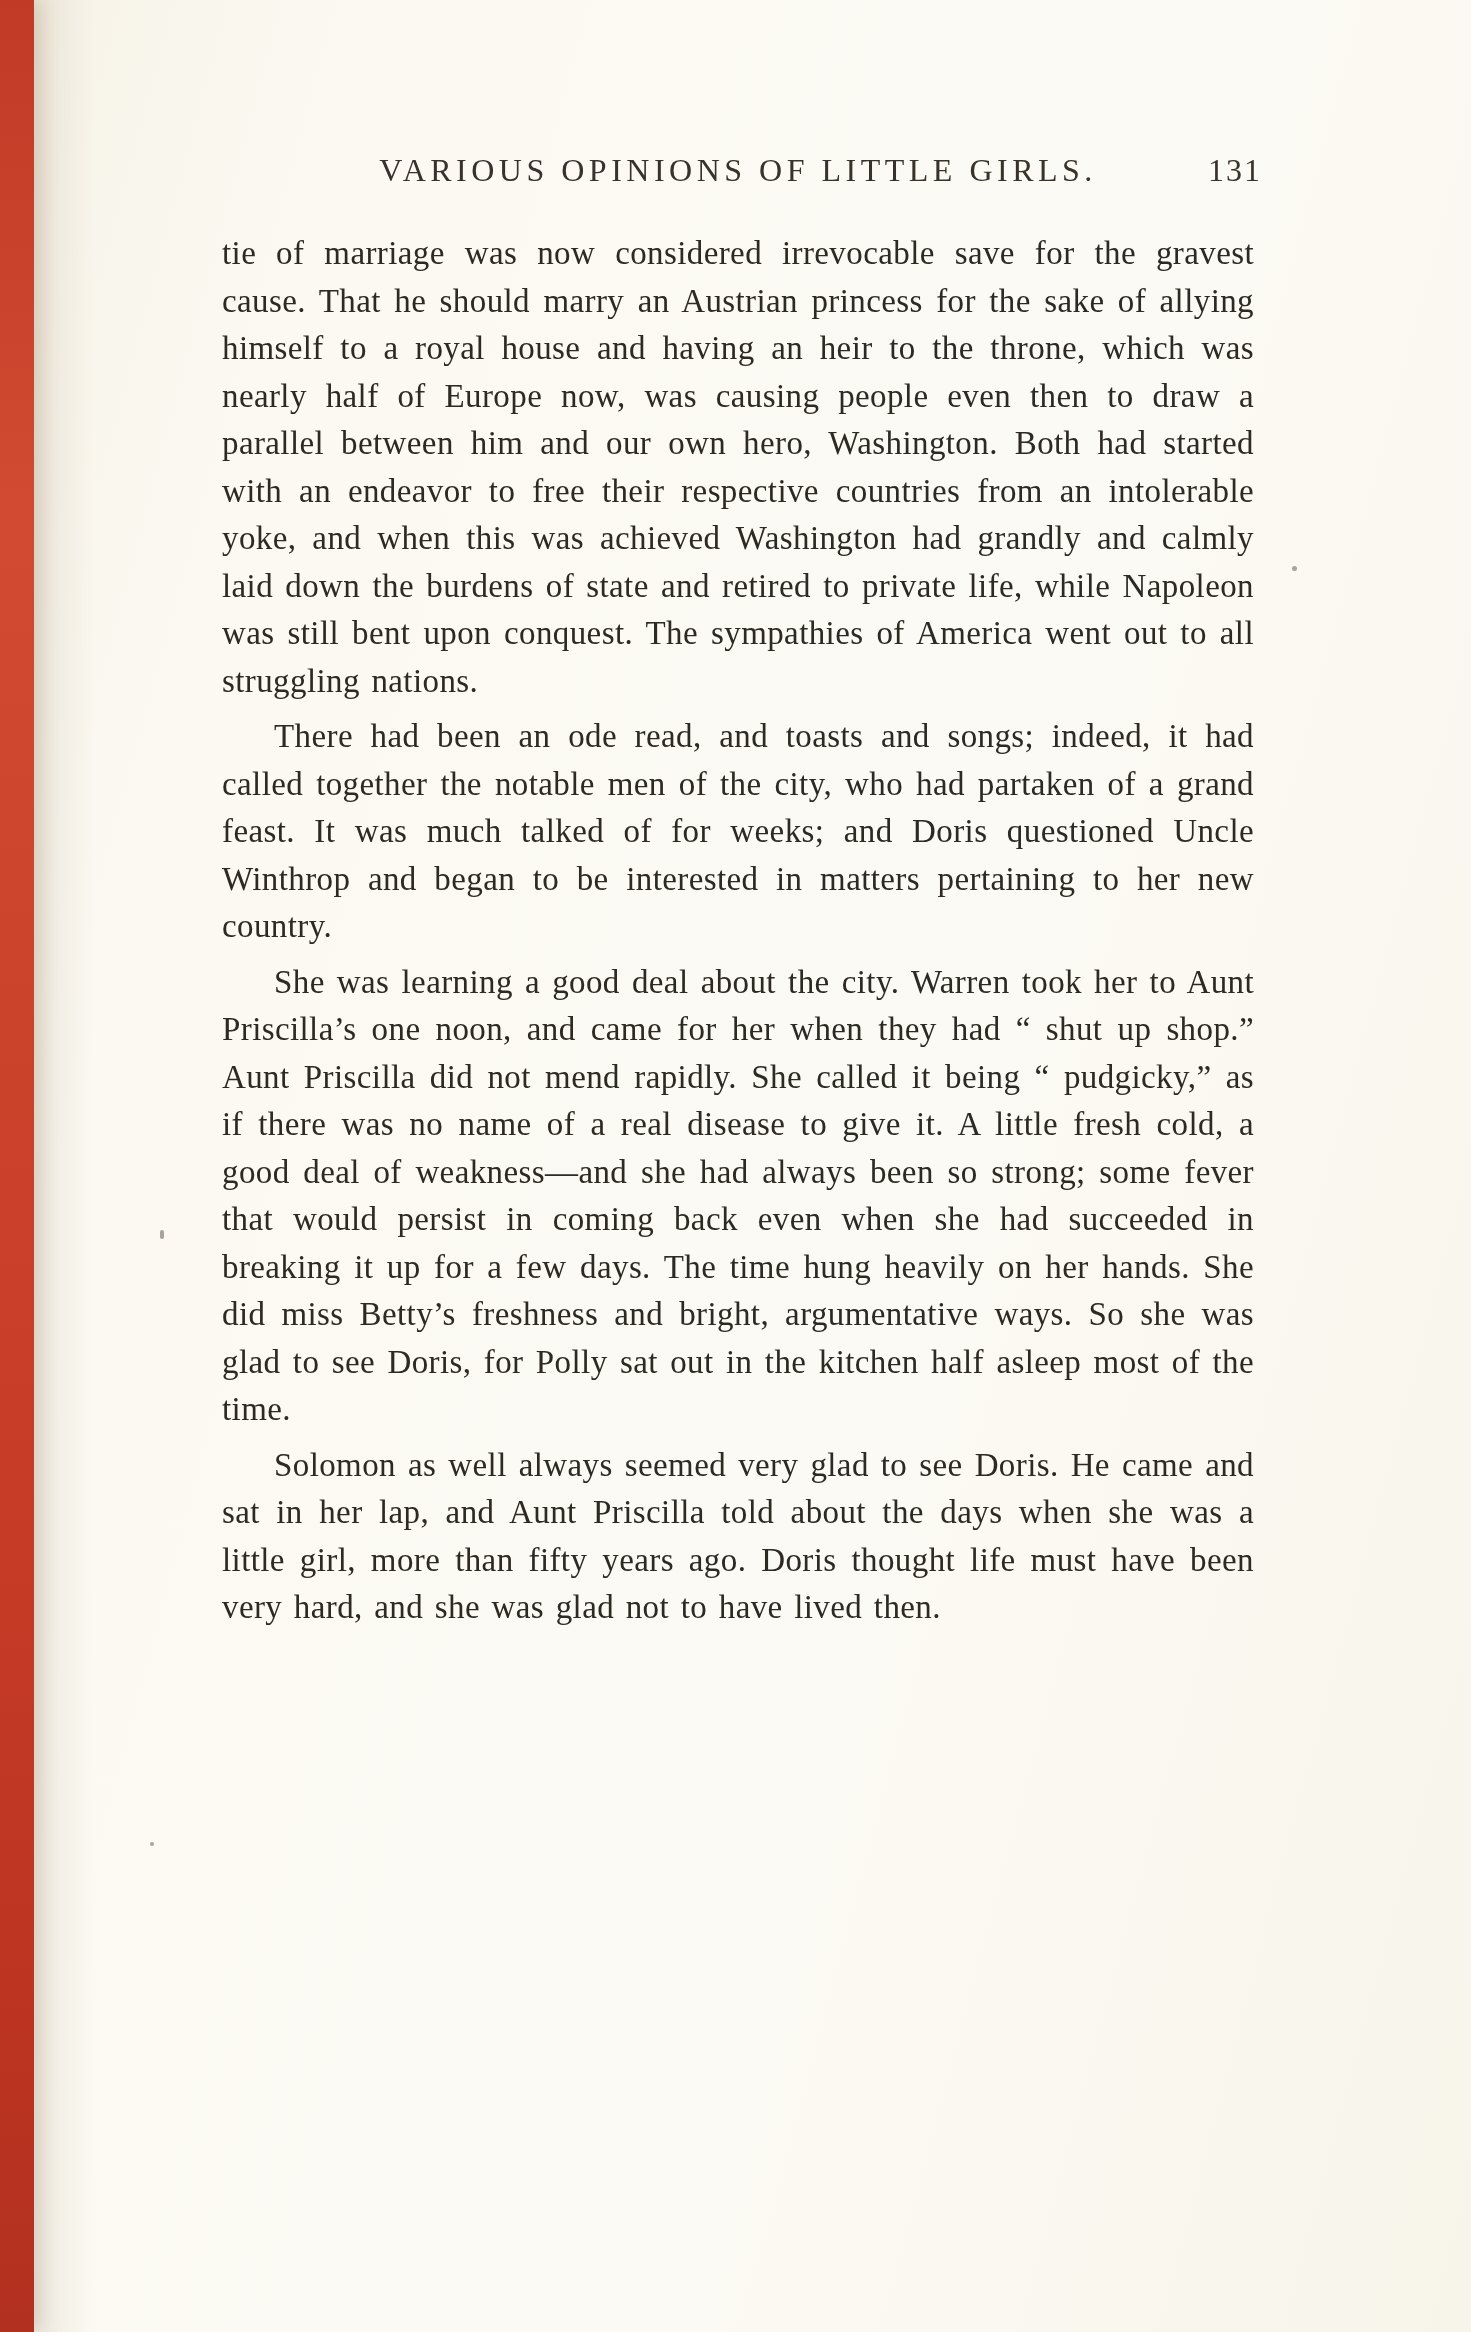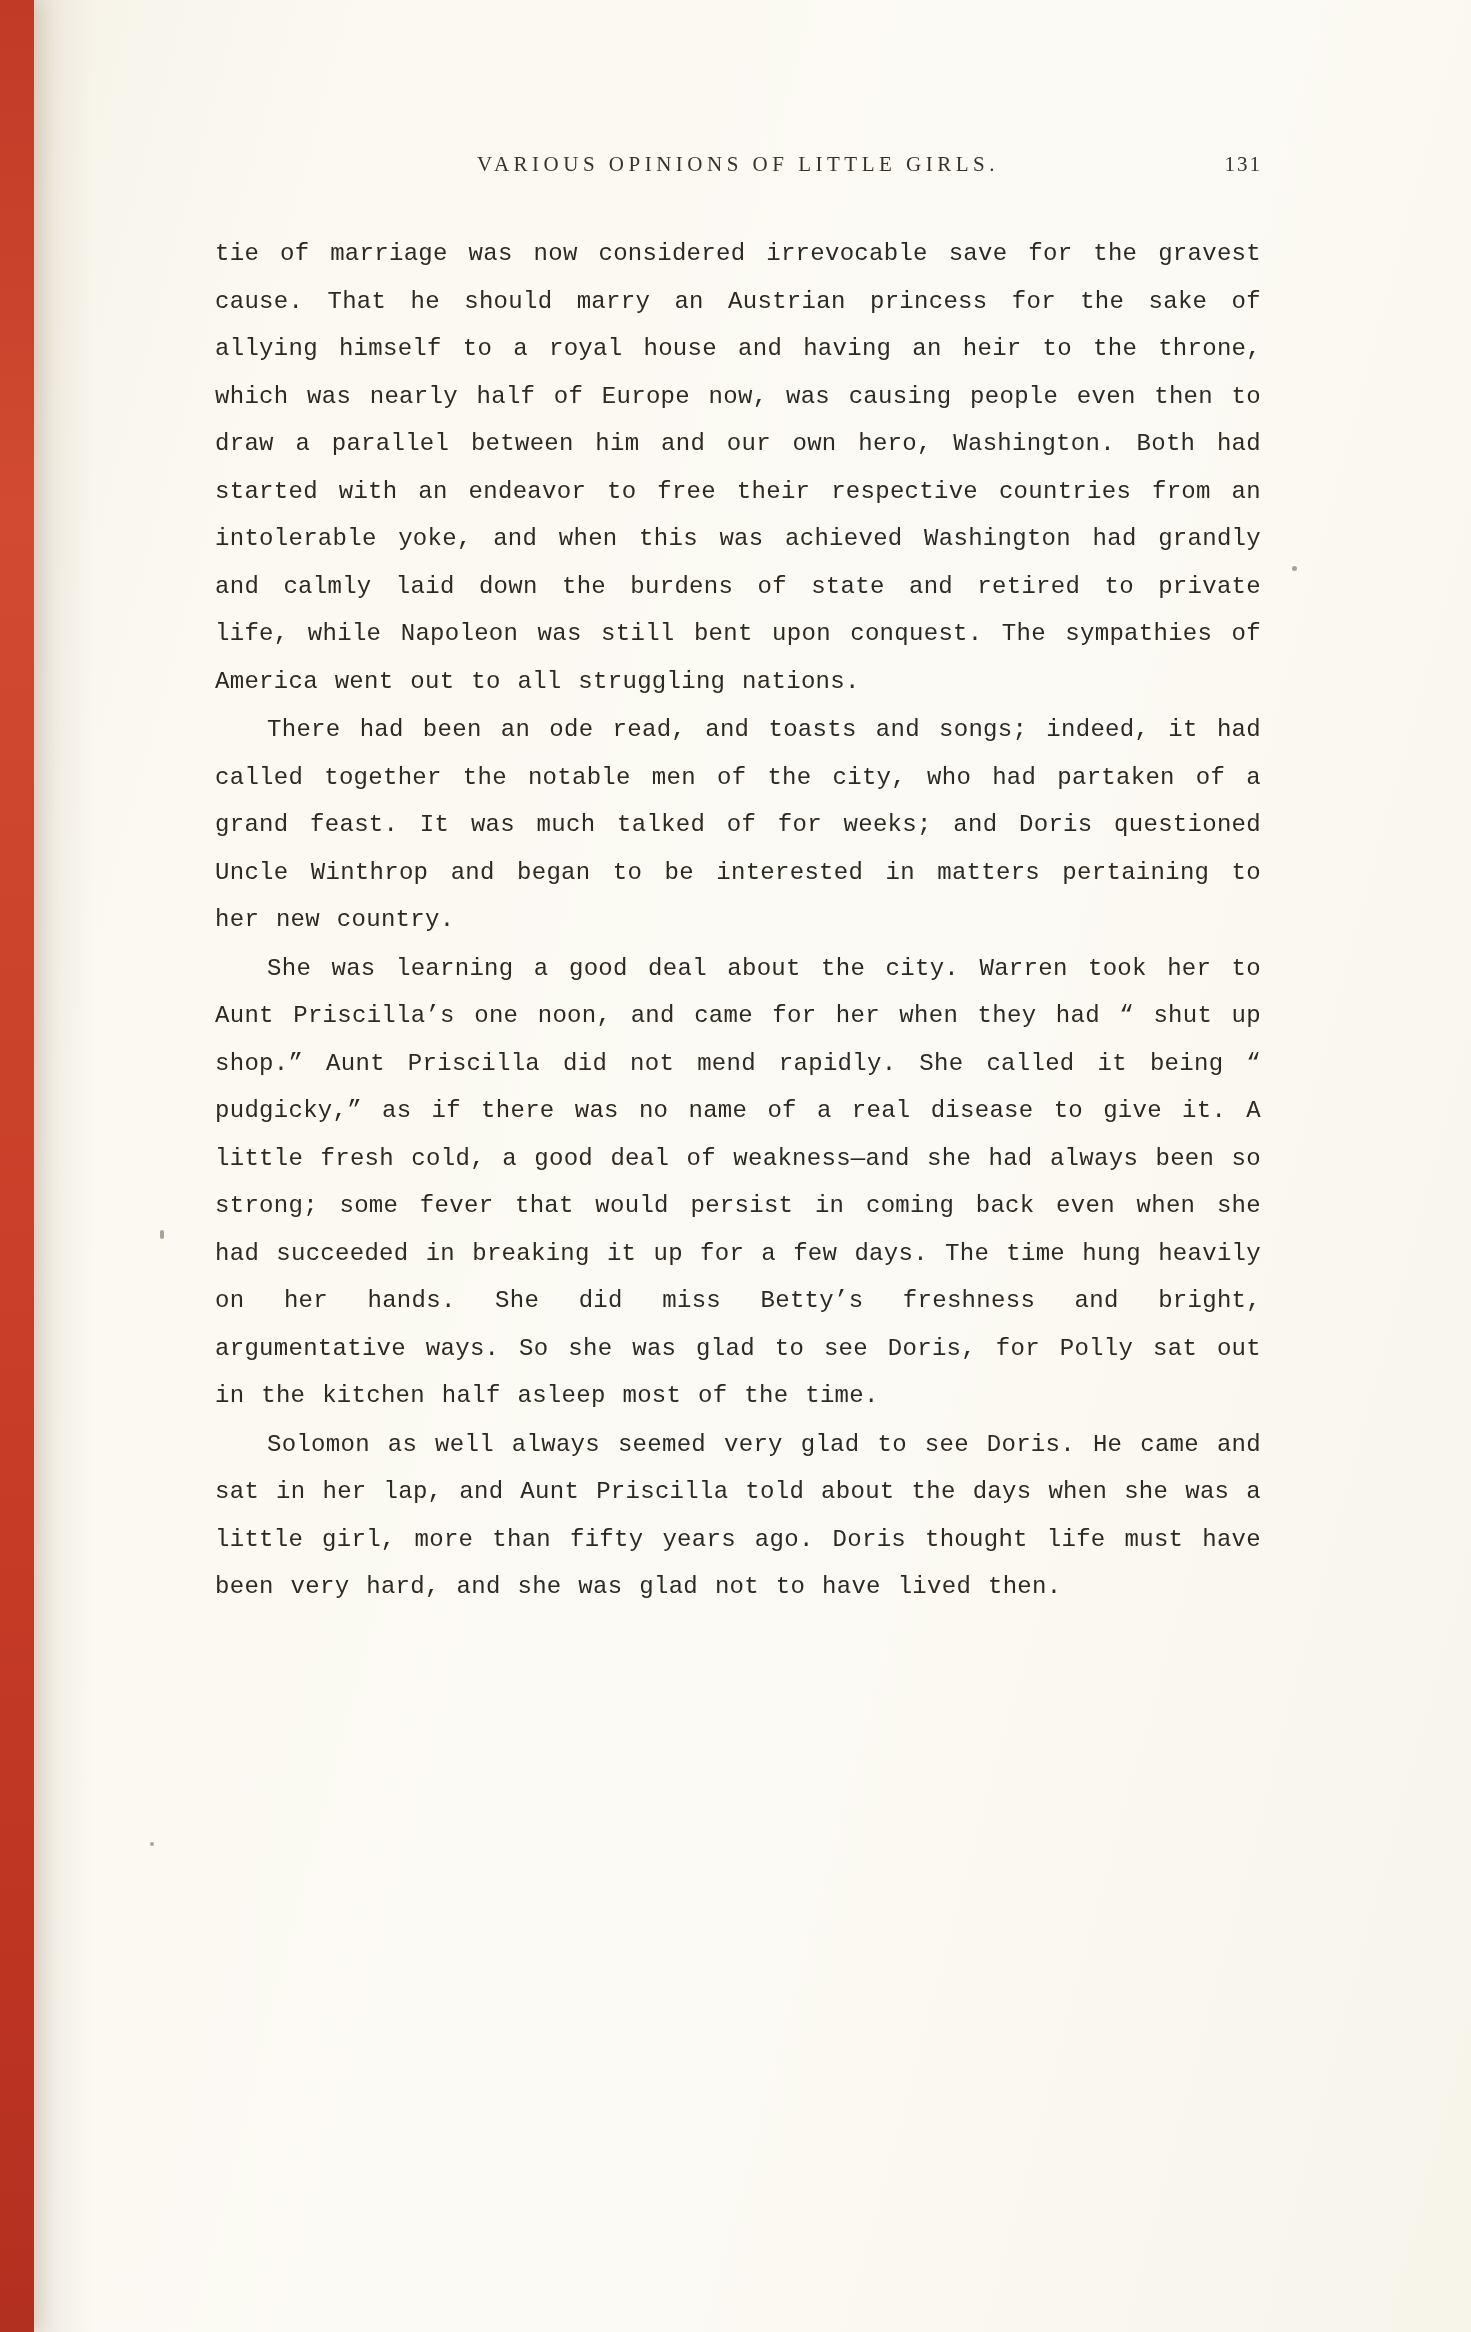--- a/index.html
+++ b/index.html
@@ -37,40 +37,39 @@
     position: absolute;
     left: 214px;
     top: 152px;
     width: 1048px;
   }
   .running-head {
     position: relative;
     height: 44px;
     margin-bottom: 34px;
     text-align: center;
-    font-size: 21px;
+    font-size: 32px;
     letter-spacing: 4.5px;
     color: #38332a;
     white-space: nowrap;
   }
   .running-head .folio {
     position: absolute;
     right: 0;
     top: 0;
     letter-spacing: 2px;
   }
   .body-copy p {
-    margin: 1px;
+    margin: 8px;
     text-align: justify;
-    font-size: 24px;
+    font-size: 33px;
     line-height: 47.5px;
     color: #2d2923;
     letter-spacing: 0.012em;
     word-spacing: 0.09em;
-    font-family: Liberation Mono, monospace;
   }
   .body-copy p.indent {
     text-indent: 52px;
   }
   .speck {
     position: absolute;
     border-radius: 50%;
     background: rgba(70, 58, 45, 0.45);
   }
   .speck.s1 { left: 1292px; top: 566px;  width: 5px; height: 5px; }

